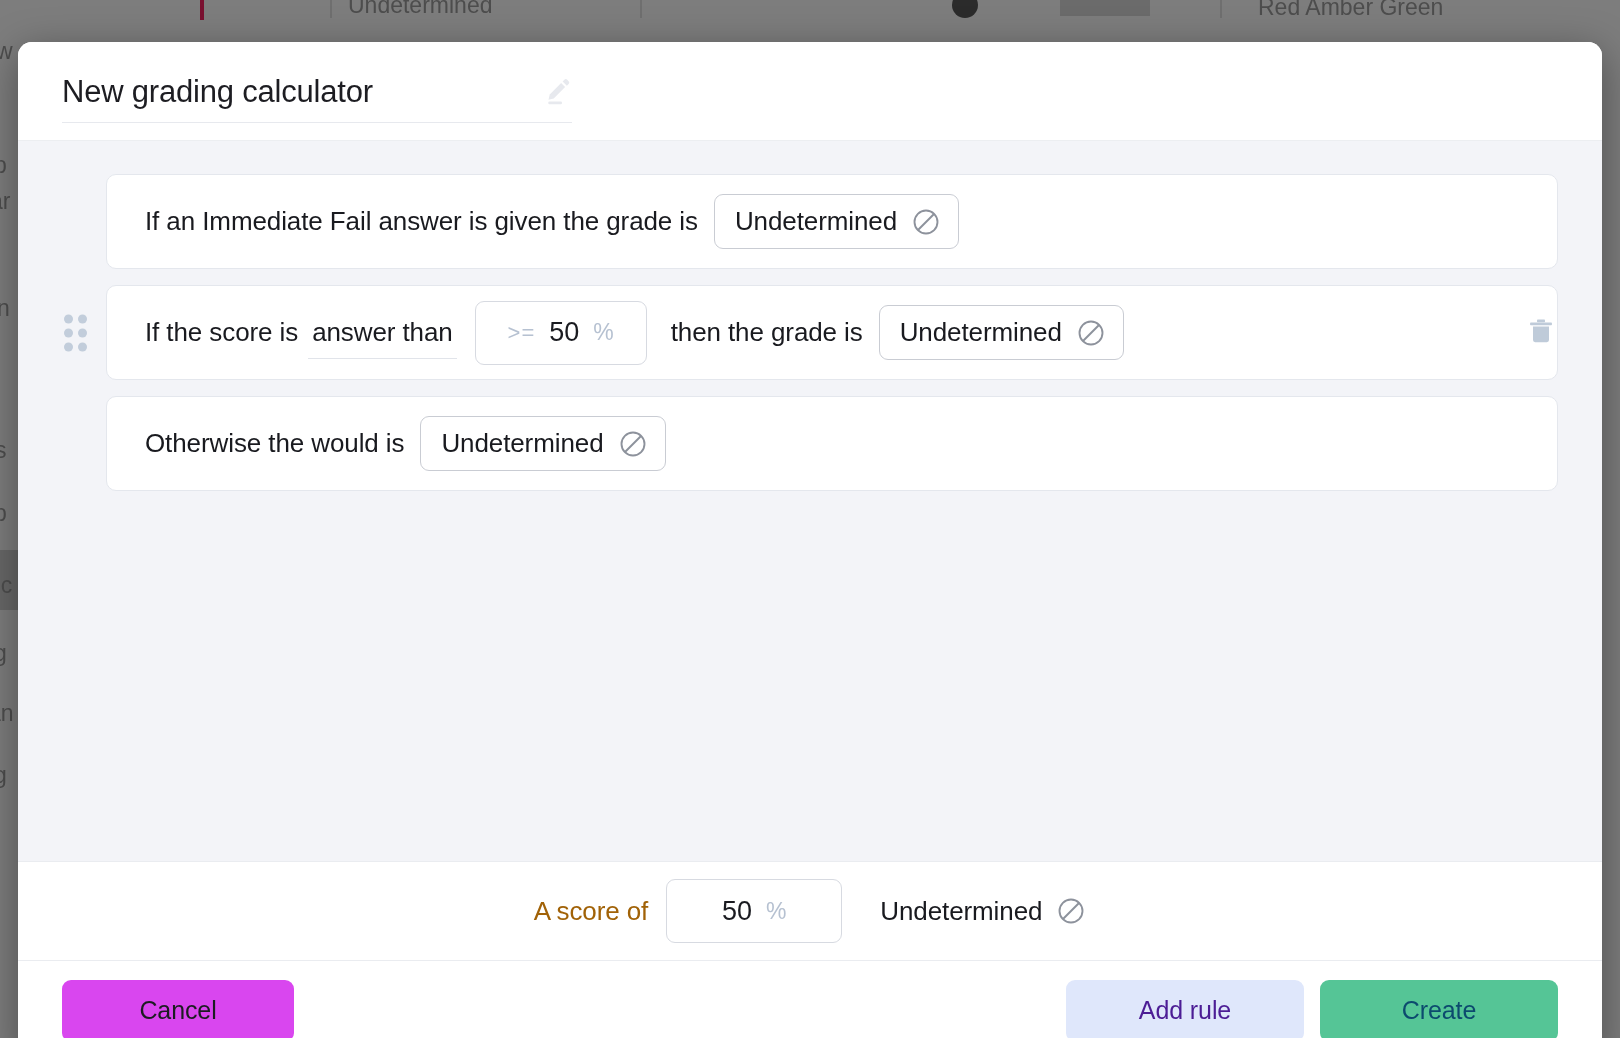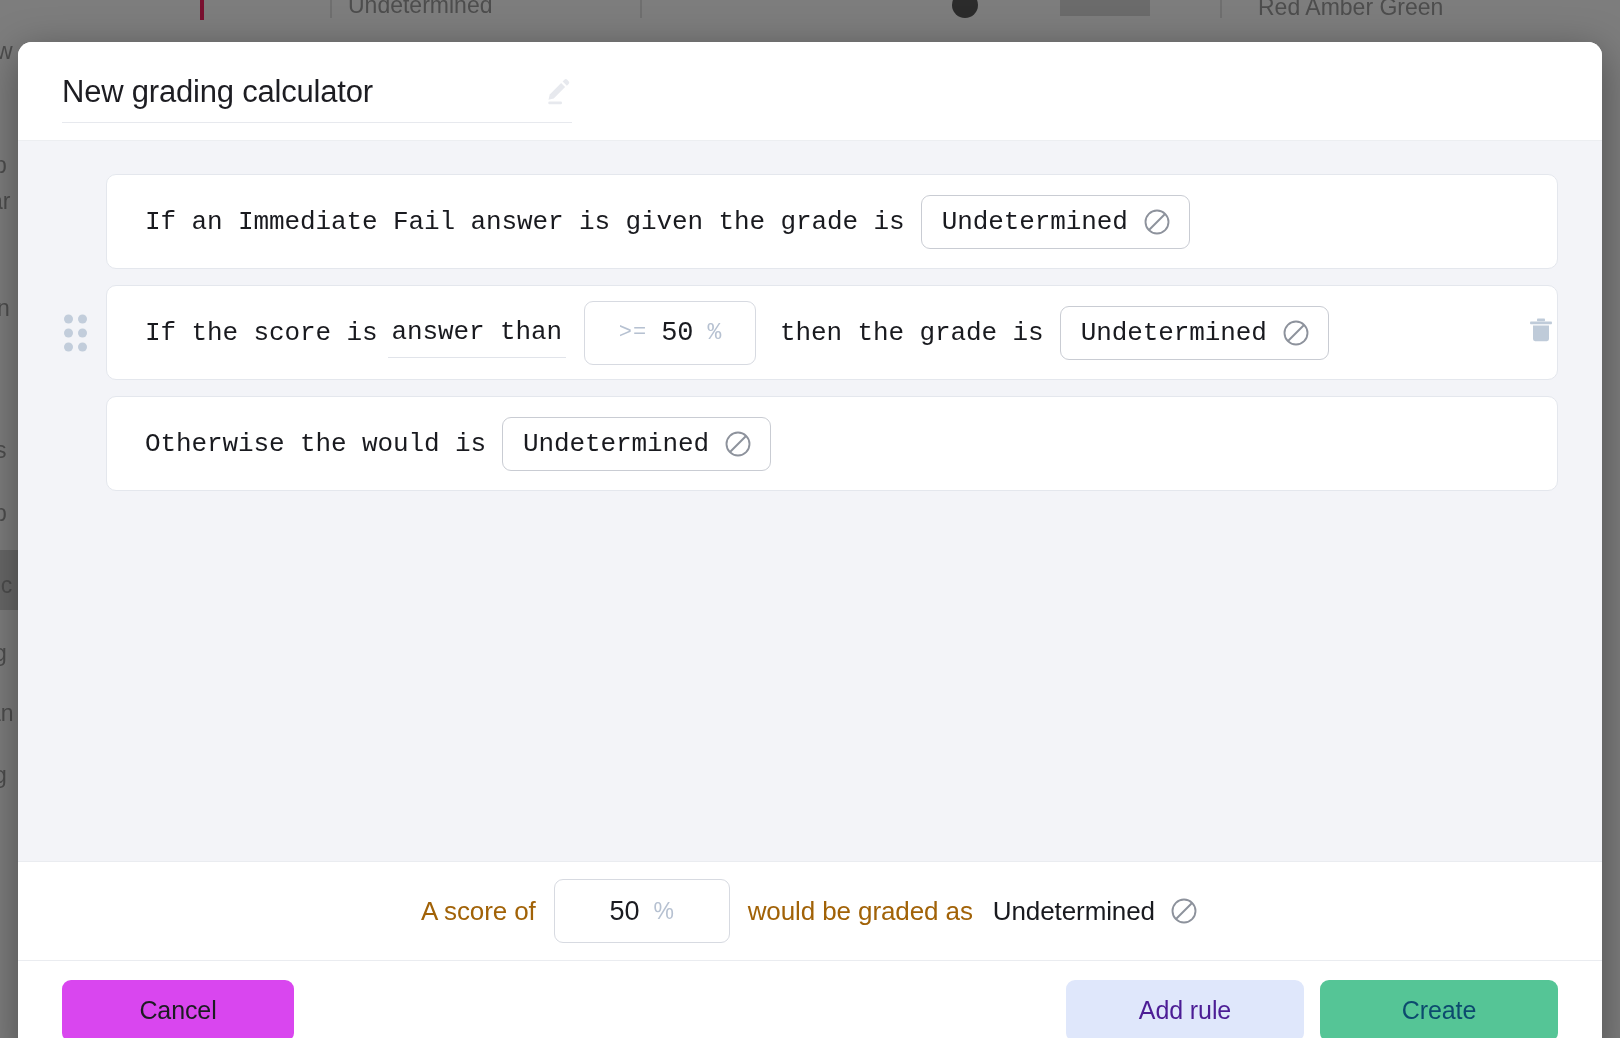--- a/index.html
+++ b/index.html
@@ -73,21 +73,20 @@
   }
   .pencil-icon { width: 30px; height: 30px; display: block; }
 
   
   #modal-body {
     flex: 1 1 auto;
     background: #f3f4f8;
     padding: 33px 0 0 0;
     position: relative;
     overflow: hidden;
-    font-family: Liberation Mono, monospace;
   }
 
   .rule-line {
     position: relative;
     display: flex;
     align-items: center;
     padding: 0 44px 0 88px;
     margin-bottom: 16px;
   }
 
@@ -378,21 +377,20 @@
     </div>
 
   </div>
 
   <div id="preview-bar">
     <span class="ptext">A score of</span>
     <span class="score-input">
       <span class="val">50</span>
       <span class="pct">%</span>
     </span>
-    <span class="ptext">would be graded as</span>
     <span class="grade-plain">
       <span class="label">Undetermined</span>
       <span>
         <svg class="ban-icon" width="30" height="30" viewBox="0 0 24 24">
           <circle cx="12" cy="12" r="9.2" fill="none" stroke="#8d929c" stroke-width="1.5"></circle>
           <line x1="5.6" y1="18.4" x2="18.4" y2="5.6" stroke="#8d929c" stroke-width="1.5"></line>
         </svg>
       </span>
     </span>
   </div>

